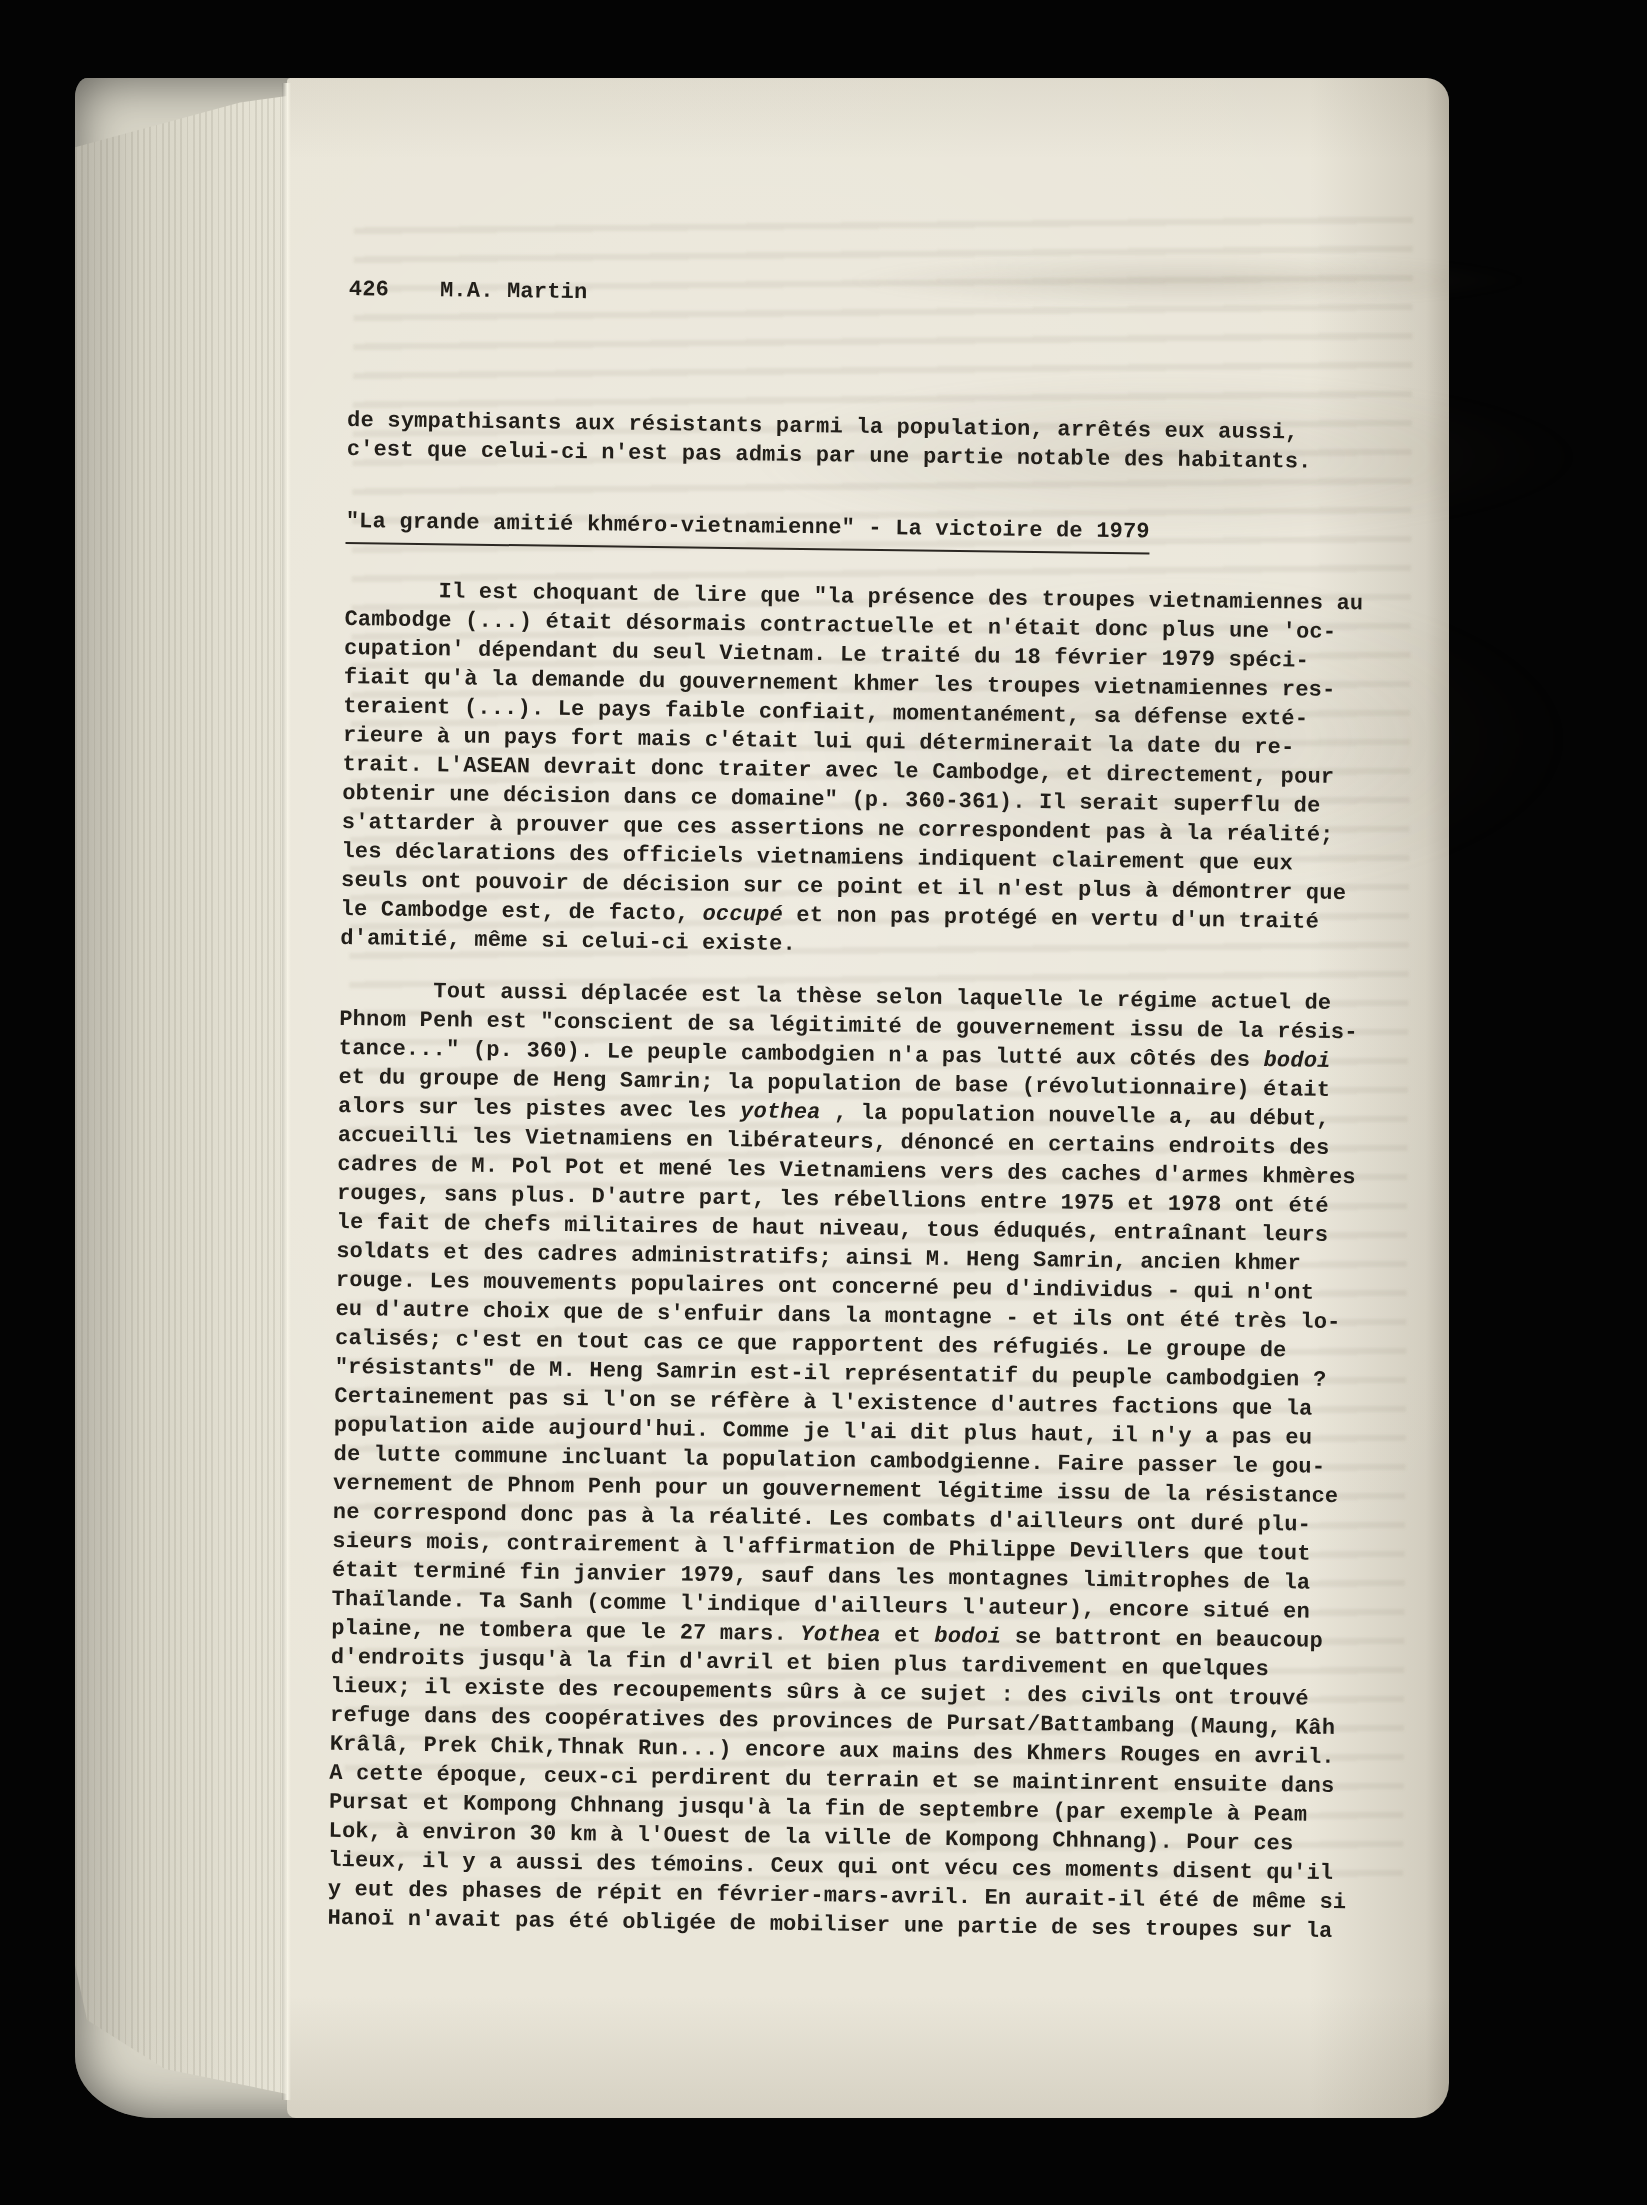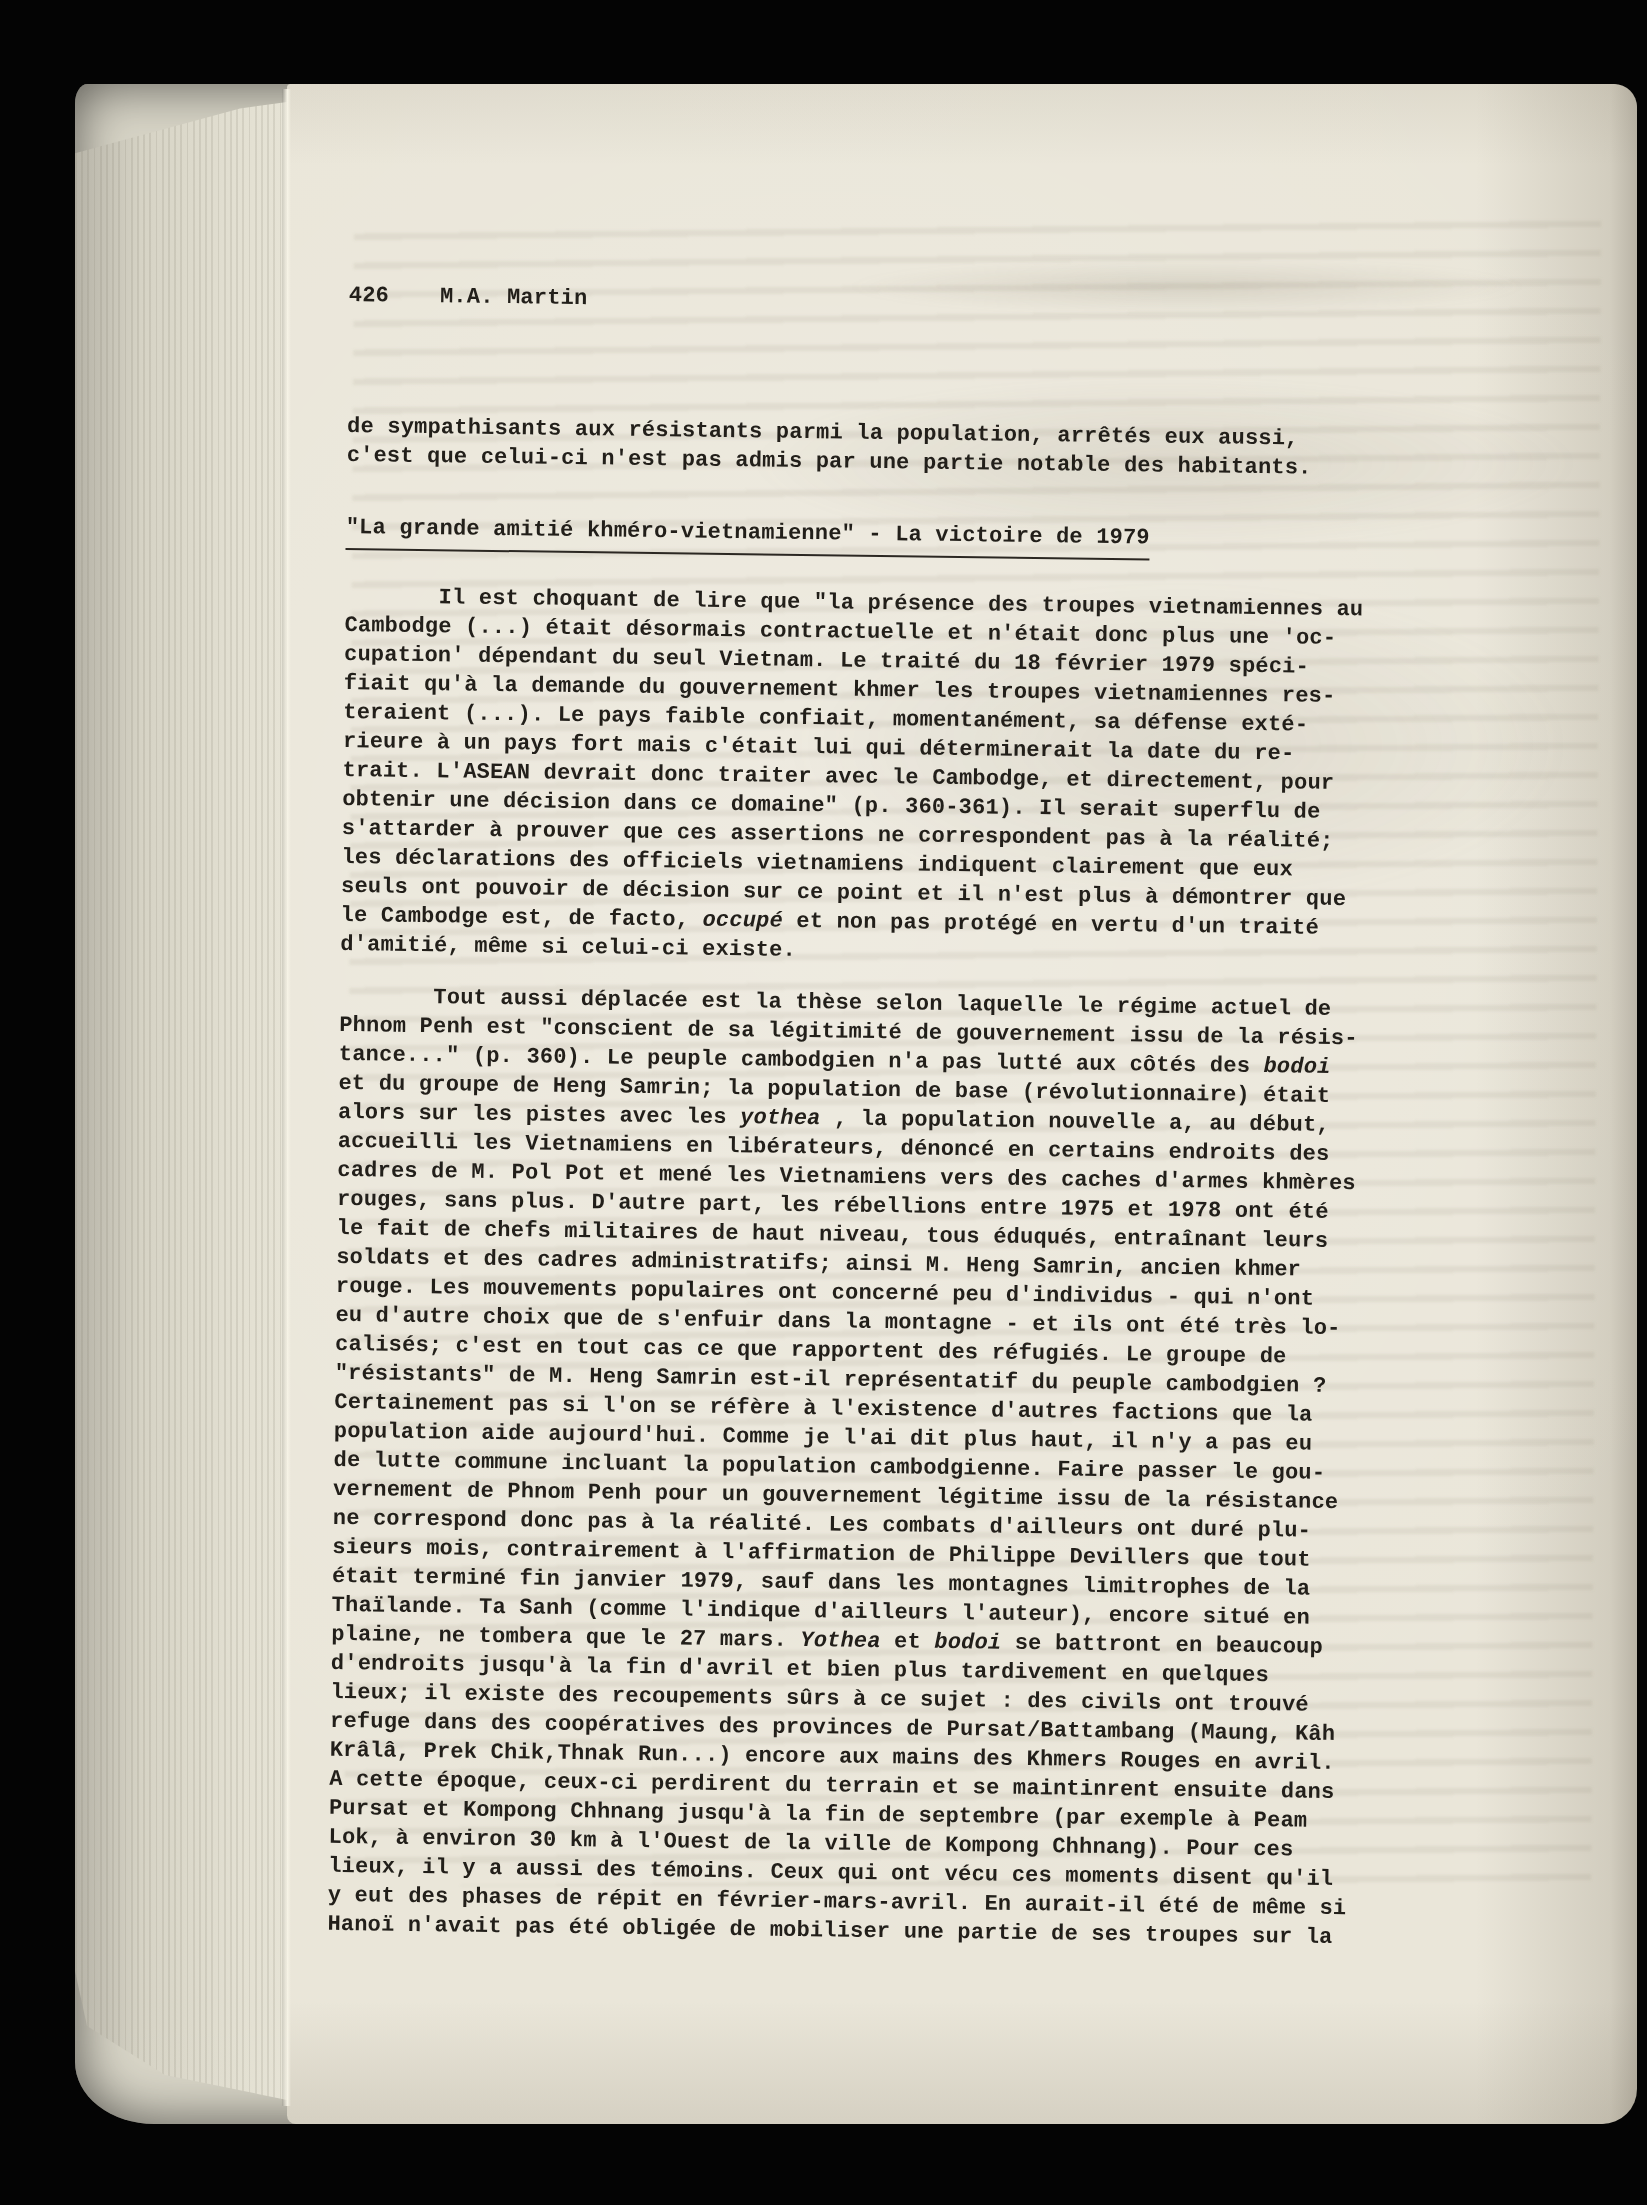--- a/index.html
+++ b/index.html
@@ -4,21 +4,21 @@
 <style>
   html,body{margin:0;padding:0;}
   body{
     width:1648px;height:2206px;
     background:#040404;
     overflow:hidden;
     font-family:"Liberation Mono","DejaVu Sans Mono",monospace;
     position:relative;
   }
   .book{
-    position:absolute;left:75px;top:84px;width:1562px;height:2040px;
+    position:absolute;left:75px;top:78px;width:1374px;height:2040px;
     border-radius:12.4px 26.5px 39px 79px / 19.4px 26.5px 49px 62px;
     background:#d8d5c7;
     box-shadow:0 0 53px rgba(0,0,0,.6) inset;
   }
   .fore-edge{
     position:absolute;left:0;top:0;bottom:0;width:300px;
     background:
       repeating-linear-gradient(90deg, rgba(125,120,104,.16) 0 1.8px, rgba(255,255,255,0) 1.8px 6.2px),
       linear-gradient(90deg,#b7b4a8 0%,#d6d3c5 22%,#e3e0d2 55%,#eae7da 88%,#f3f0e2 100%);
     clip-path:polygon(0 3.4%, 55% 1.2%, 100% 0.3%, 100% 99.7%, 30% 97.6%, 4% 95.2%, 0 92.5%);

